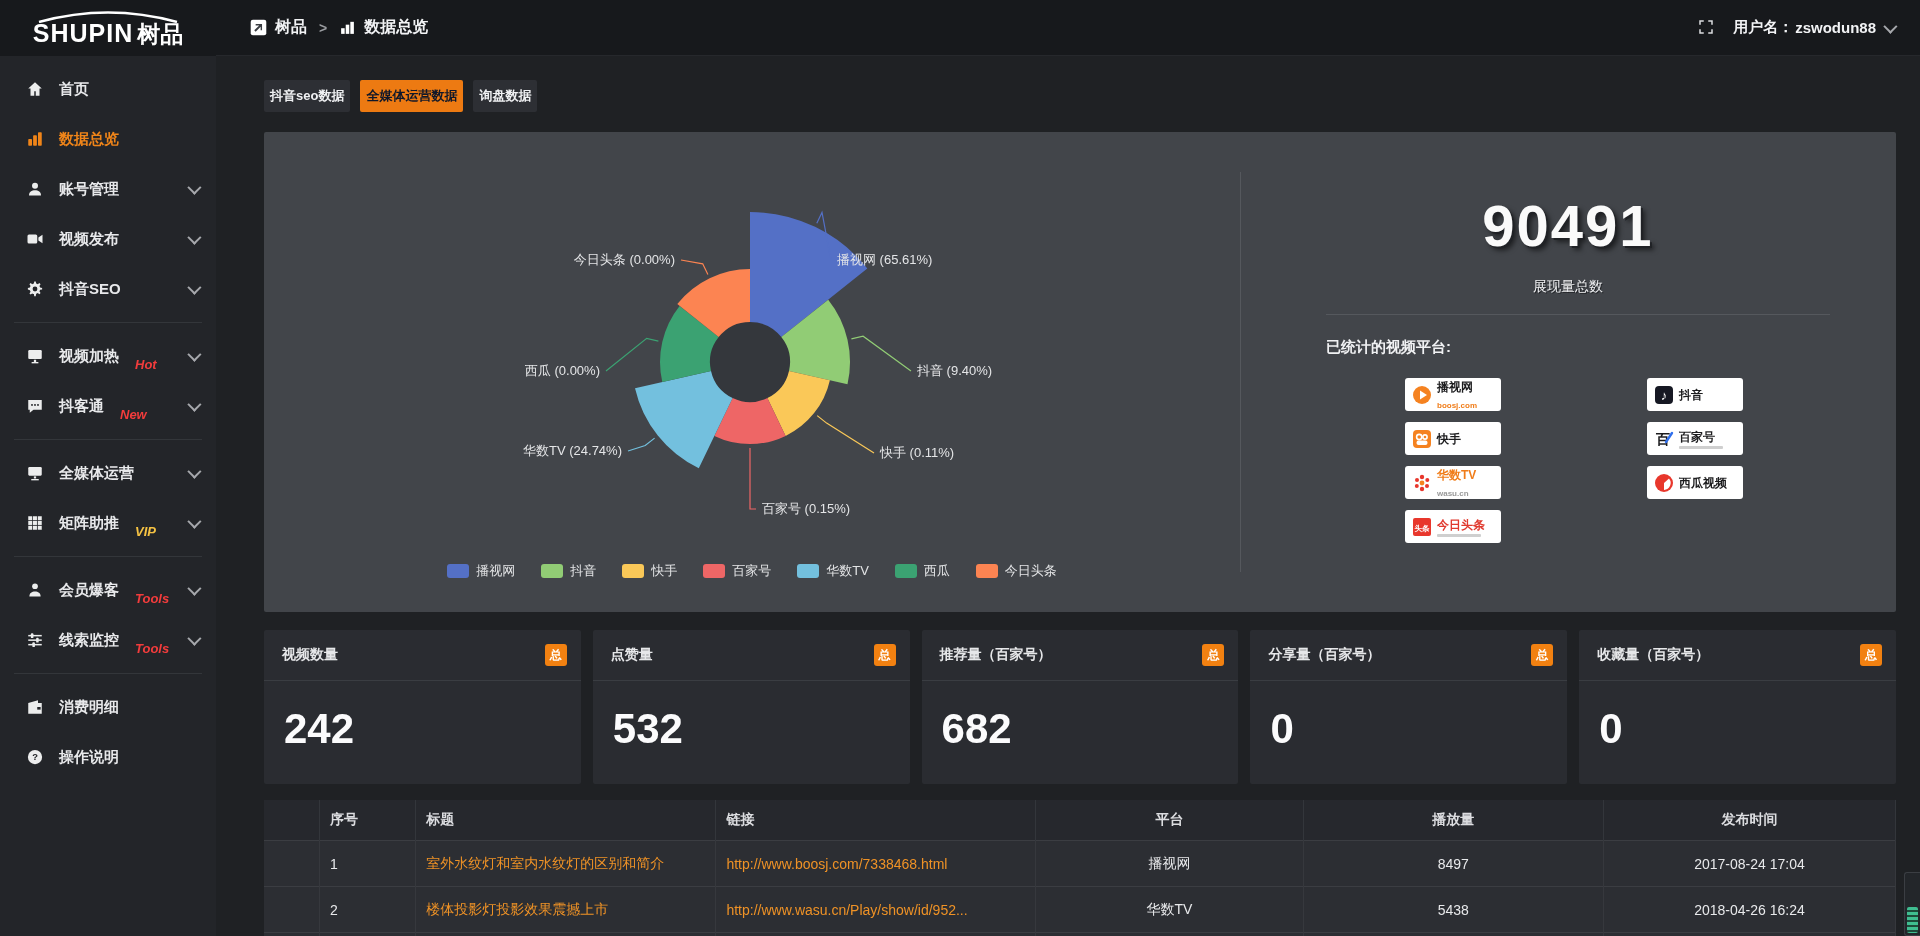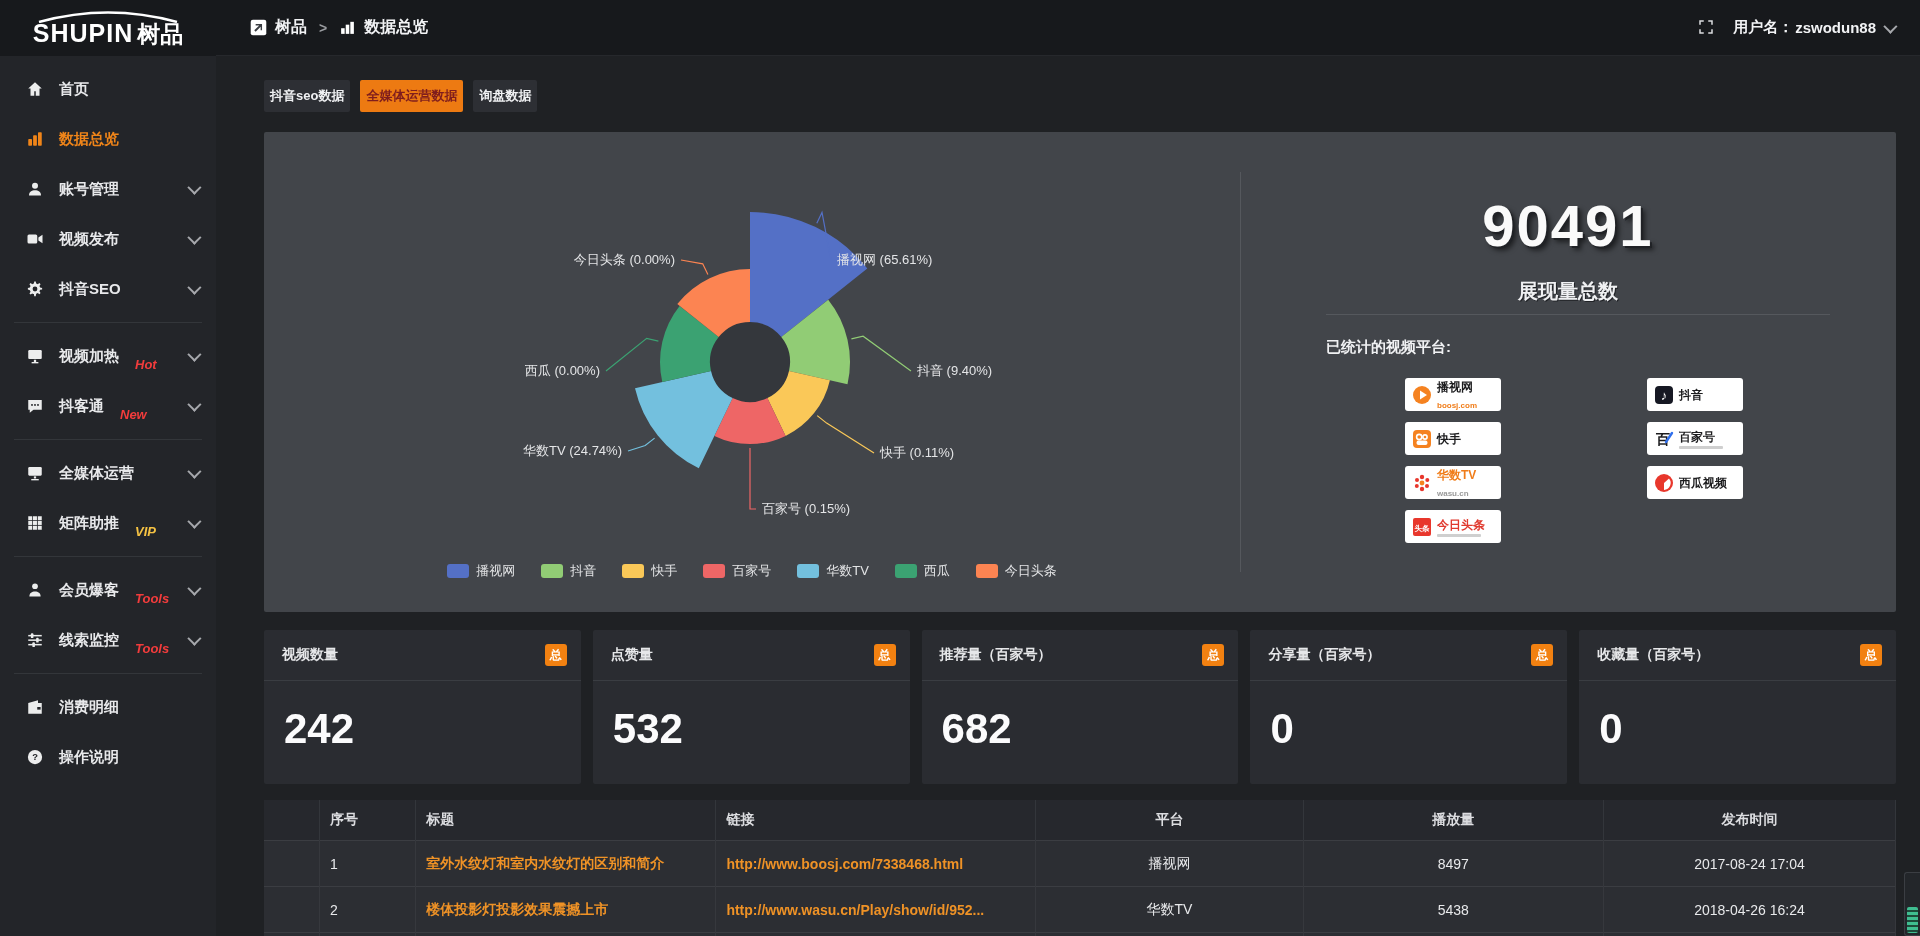--- a/index.html
+++ b/index.html
@@ -25,33 +25,33 @@
   .sb-item .sb-ico{width:18px;height:18px;margin-right:15px;display:inline-flex;color:#eceded;}
   .sb-item.active,.sb-item.active .sb-ico{color:#f08519;}
   .sb-badge{font-style:italic;font-weight:800;font-size:13px;margin-left:16px;margin-top:16px;}
   .sb-item .chev{margin-left:auto;}
   .sb-divider{height:1px;background:#33363a;margin:8px 14px;}
   
   .main{padding:0 24px 0 48px;overflow:hidden;}
   .tabs{margin-top:24px;display:flex;gap:10px;}
   .tab{height:32px;padding:0 6px;display:flex;align-items:center;background:#2d2f34;color:#f0f1f3;
        font-size:13px;font-weight:700;border-radius:2px;cursor:pointer;}
-  .tab.active{background:#ed7a12;color:#7f1d1d;font-family:Liberation Mono, monospace;}
+  .tab.active{background:#ed7a12;color:#0f172a;font-family:Liberation Mono, monospace;}
   
   .panel{margin-top:20px;height:480px;background:#42454a;border-radius:2px;display:flex;position:relative;}
   .chart-area{width:976px;height:480px;position:relative;flex:none;}
   .chart-area svg{position:absolute;left:0;top:0;}
   .chart-legend{position:absolute;left:0;right:0;bottom:32px;display:flex;justify-content:center;gap:26px;}
   .lg-item{display:flex;align-items:center;gap:7px;font-size:13px;color:#e3e4e6;cursor:pointer;}
   .lg-swatch{width:22px;height:14px;border-radius:3px;}
   .panel-vdivider{position:absolute;left:976px;top:40px;height:400px;width:1px;background:#55585d;}
   .summary-area{position:relative;flex:1;height:372px;}
   .total-num{position:absolute;left:0;right:0;top:60px;text-align:center;font-size:58px;font-weight:800;color:#fafafa;
      text-shadow:2px 2px 0 #202226,4px 4px 5px rgba(0,0,0,.55);letter-spacing:2px;}
-  .total-label{position:absolute;left:0;right:0;top:146px;text-align:center;font-size:20px;font-weight:700;color:#f0f1f3;
+  .total-label{position:absolute;left:0;right:0;top:146px;text-align:center;font-size:14px;font-weight:400;color:#f0f1f3;
      text-shadow:1px 1px 0 #202226;}
   .summary-divider{position:absolute;left:86px;width:504px;top:182px;height:1px;background:#55585d;}
   .platforms-label{position:absolute;left:86px;top:206px;font-size:15px;font-weight:700;color:#f0f1f3;}
   .badge-col{position:absolute;top:246px;display:flex;flex-direction:column;gap:11px;}
   .badge-col.c0{left:165px;} .badge-col.c1{left:407px;}
   .pf-badge{width:96px;height:33px;background:#fff;border-radius:3px;display:flex;align-items:center;gap:5px;padding:0 7px;box-sizing:border-box;cursor:pointer;}
   .pf-ico{width:20px;height:20px;flex:none;display:flex;align-items:center;justify-content:center;}
   .pf-txt{line-height:1.05;}
   .pf-name{font-size:12px;font-weight:800;color:#1c1c1e;white-space:nowrap;}
   .pf-name.orange{color:#f07d1a;} .pf-name.red{color:#e03a2f;}
@@ -66,21 +66,21 @@
   .card-badge{width:22px;height:22px;background:#f28111;color:#fff;font-size:12px;font-weight:700;border-radius:3px;
      display:flex;align-items:center;justify-content:center;cursor:pointer;}
   .card-value{padding:24px 0 0 20px;font-size:42px;font-weight:700;color:#fbfbfc;}
   
   .table-wrap{margin-top:16px;overflow:hidden;}
   table{width:100%;border-collapse:collapse;table-layout:fixed;}
   thead th{background:#26282d;height:40px;font-size:14px;font-weight:700;color:#dcdde0;text-align:left;padding:0 10px;border-right:1px solid #33363b;}
   thead th.center,td.center{text-align:center;}
   tbody td{background:#2c2e33;height:45px;font-size:14px;color:#e8e9eb;padding:0 10px;border-top:1px solid #3b3d42;border-right:1px solid #36383d;}
   tbody tr.partial td{height:10px;}
-  td.orange{color:#ef9226;font-weight:700;white-space:nowrap;overflow:hidden;text-overflow:ellipsis;}
+  td.orange{color:#ef9226;font-weight:400;white-space:nowrap;overflow:hidden;text-overflow:ellipsis;}
   .checkbox{width:15px;height:15px;background:#fff;border-radius:2px;margin:0 auto;cursor:pointer;}
   th.cb-col,td.cb-col{text-align:center;}
   
   .scroll-gadget{position:fixed;right:0;bottom:0;width:15px;height:62px;background:#23262a;border:1px solid #3b3e43;border-right:none;border-radius:3px 0 0 3px;overflow:hidden;}
   .scroll-gadget .stripes{position:absolute;left:2px;right:2px;bottom:2px;height:26px;
      background:repeating-linear-gradient(to bottom,#3fbd90 0 3px,#1d4a3a 3px 5px);border-radius:2px;}
 </style>
 </head>
 <body>
 

